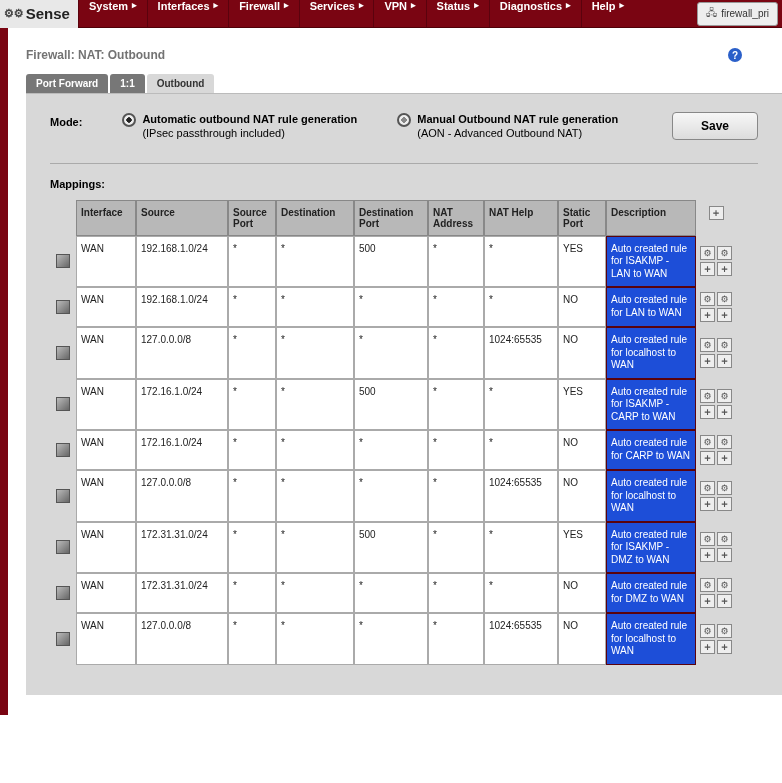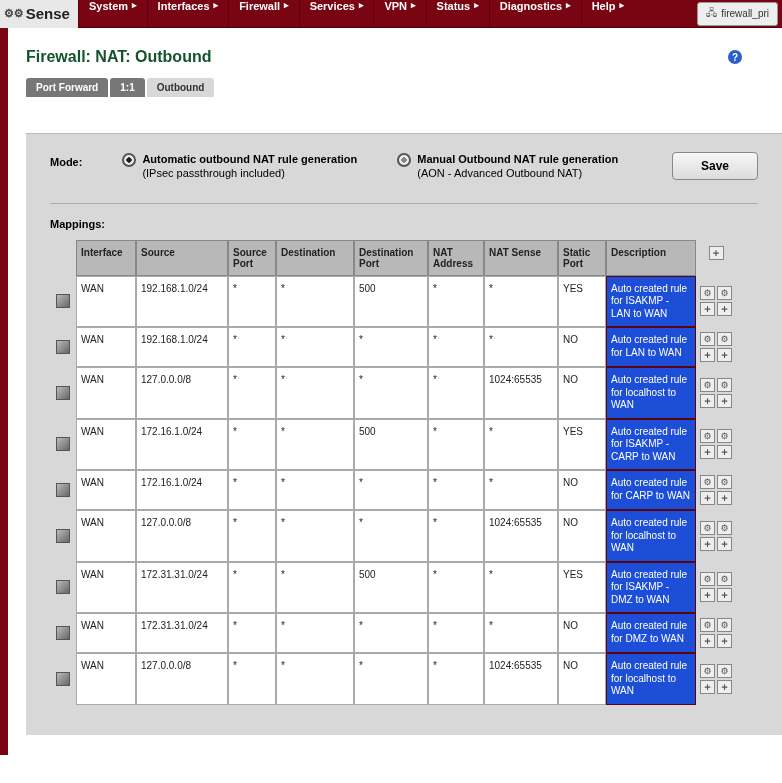--- a/index.html
+++ b/index.html
@@ -69,22 +69,22 @@
     padding: 20px 0 20px 18px;
     background: #fff;
   }
   .pageheader {
     display: flex;
     align-items: center;
     justify-content: space-between;
     margin-bottom: 12px;
   }
   h1 {
-    color: #14532d;
-    font-size: 16px;
+    color: #737373;
+    font-size: 12px;
     font-weight: bold;
   }
   .help-icon {
     width: 14px; height:14px; border-radius:50%;
     background:#2a5fc9; color:#fff; font-size:10px; font-weight:bold;
     display:flex; align-items:center; justify-content:center;
     margin-right: 40px;
   }
 
   .tabs {
@@ -103,21 +103,20 @@
   }
   .tab.active {
     background: #d8d8d8;
     color: #333;
   }
 
   .panel {
     background: #d8d8d8;
     padding: 18px 24px 30px 24px;
     border-top: 1px solid #bbb;
-    margin-top: 36px;
   }
   .mode-row {
     display: flex;
     align-items: flex-start;
     gap: 40px;
   }
   .mode-label { font-weight: bold; padding-top:4px; }
   .mode-option {
     display: flex;
     align-items: flex-start;
@@ -297,21 +296,21 @@
     <div class="mappings-label">Mappings:</div>
 
     <div class="grid" id="grid">
         <div class="corner"></div>
         <div class="hcell">Interface</div>
         <div class="hcell">Source</div>
         <div class="hcell">Source Port</div>
         <div class="hcell">Destination</div>
         <div class="hcell">Destination Port</div>
         <div class="hcell">NAT Address</div>
-        <div class="hcell">NAT Sense</div>
+        <div class="hcell">NAT Help</div>
         <div class="hcell">Static Port</div>
         <div class="hcell">Description</div>
         <div class="corner head">
           <div class="actbtn add"></div>
         </div>
         <div class="leftcheck">
           <div class="chk"></div>
         </div>
         <div class="cell">WAN</div>
         <div class="cell">192.168.1.0/24</div>

